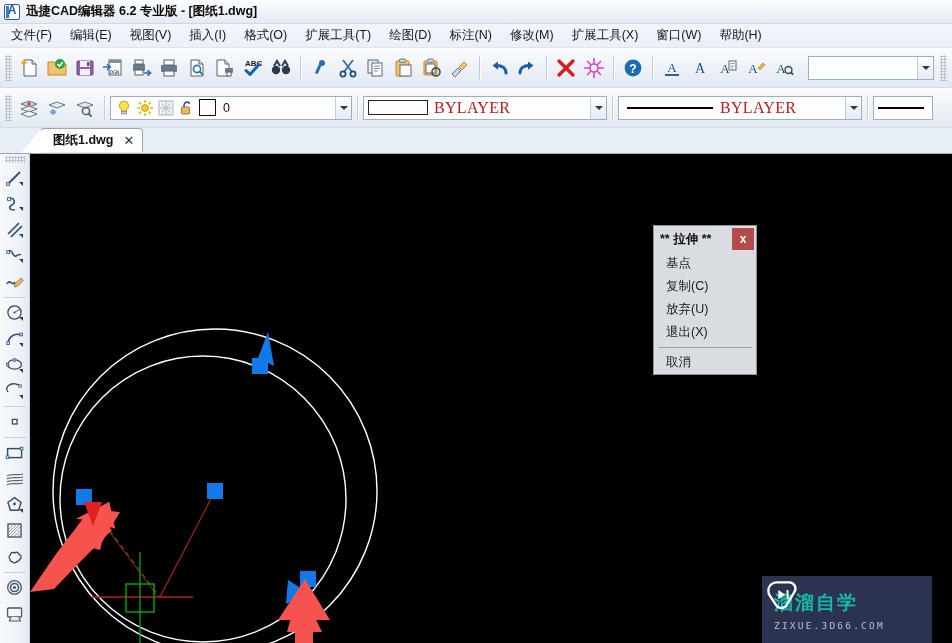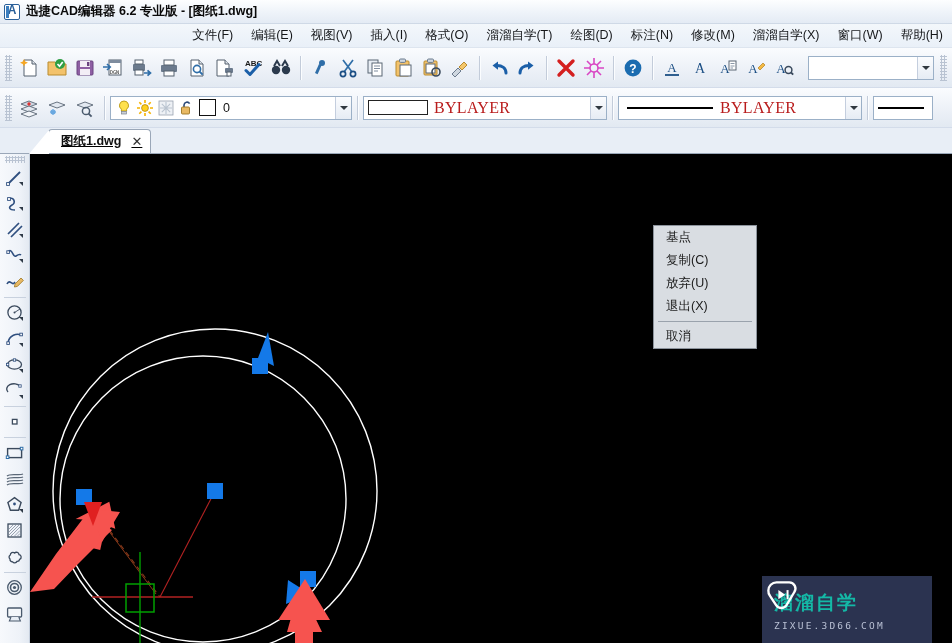--- a/index.html
+++ b/index.html
@@ -43,23 +43,22 @@
     font-size: 12.5px; color: #0a0a0a; font-weight: bold;
     white-space: nowrap;
     letter-spacing: 0px;
   }
 
   
   .menubar {
     height: 24px;
     background: linear-gradient(to bottom, #f3f7fb 0%, #e9f0f8 100%);
     display: flex; align-items: center;
-    padding-left: 25px;
+    padding-left: 2px;
     border-bottom: 1px solid #dde5ef;
-    justify-content: flex-end;
   }
   .menu-item {
     font-size: 12.5px; color: #15171a;
     padding: 2px 9px;
     white-space: nowrap;
     cursor: default;
   }
 
   
   .toolbar {
@@ -110,24 +109,23 @@
   .swatch-box { width: 60px; height: 15px; border: 1px solid #222; background: #fff; margin: 0 6px 0 4px; flex:none; }
   .lw-line { width: 86px; height: 0; border-top: 2px solid #000; margin: 0 7px 0 8px; flex:none;}
 
   
   .layericons { display: flex; align-items: center; gap: 3px; padding-left: 4px; }
 
   
   .tabstrip {
     height: 26px;
     background: #e8eef6;
-    display: flex; align-items: center;
-    padding-left: 28px;
+    display: flex; align-items: flex-start;
+    padding-left: 20px;
     border-bottom: 1px solid #9aa7b8;
-    text-decoration: underline;
   }
   .tab {
     height: 24px;
     background: #ffffff;
     border: 1px solid #9aa7b8;
     border-bottom: none;
     border-radius: 4px 4px 0 0;
     display: flex; align-items: center;
     padding: 0 8px 0 12px;
     gap: 10px;
@@ -241,25 +239,25 @@
     <div class="app-icon"></div>
     <div class="title-text">迅捷CAD编辑器 6.2 专业版  - [图纸1.dwg]</div>
   </div>
 
   <div class="menubar">
     <div class="menu-item">文件(F)</div>
     <div class="menu-item">编辑(E)</div>
     <div class="menu-item">视图(V)</div>
     <div class="menu-item">插入(I)</div>
     <div class="menu-item">格式(O)</div>
-    <div class="menu-item">溜溜自学(T)</div>
+    <div class="menu-item">扩展工具(T)</div>
     <div class="menu-item">绘图(D)</div>
     <div class="menu-item">标注(N)</div>
     <div class="menu-item">修改(M)</div>
-    <div class="menu-item">溜溜自学(X)</div>
+    <div class="menu-item">扩展工具(X)</div>
     <div class="menu-item">窗口(W)</div>
     <div class="menu-item">帮助(H)</div>
   </div>
 
   <div class="toolbar">
     <div class="grip"></div>
 
     <div class="tbtn">
       <svg width="22" height="22" viewBox="0 0 22 22">
         <path d="M6 3h8l4 4v12H6z" fill="#fff" stroke="#55606e" stroke-width="1"></path>
@@ -730,20 +728,24 @@
         <g>
           <polygon points="270,432 292,478 283,478 283,456 265,456 265,478 257,478" fill="#f6534f"></polygon>
           <rect x="265" y="455" width="18" height="104" fill="#f6534f"></rect>
           <polygon points="248,466 275,425 300,466" fill="#f6534f"></polygon>
         </g>
 
         <polygon points="54,348 72,348 63,372" fill="#e02020"></polygon>
       </svg>
 
       <div class="ctxmenu" style="left:623px; top:71px;">
+        <div class="ctx-head">
+          <span>** 拉伸 **</span>
+          <span class="ctx-close">x</span>
+        </div>
         <div class="ctx-item">基点</div>
         <div class="ctx-item">复制(C)</div>
         <div class="ctx-item">放弃(U)</div>
         <div class="ctx-item">退出(X)</div>
         <div class="ctx-sep"></div>
         <div class="ctx-item">取消</div>
       </div>
 
       <div class="watermark">
         <svg class="wm-logo" viewBox="0 0 44 44">

